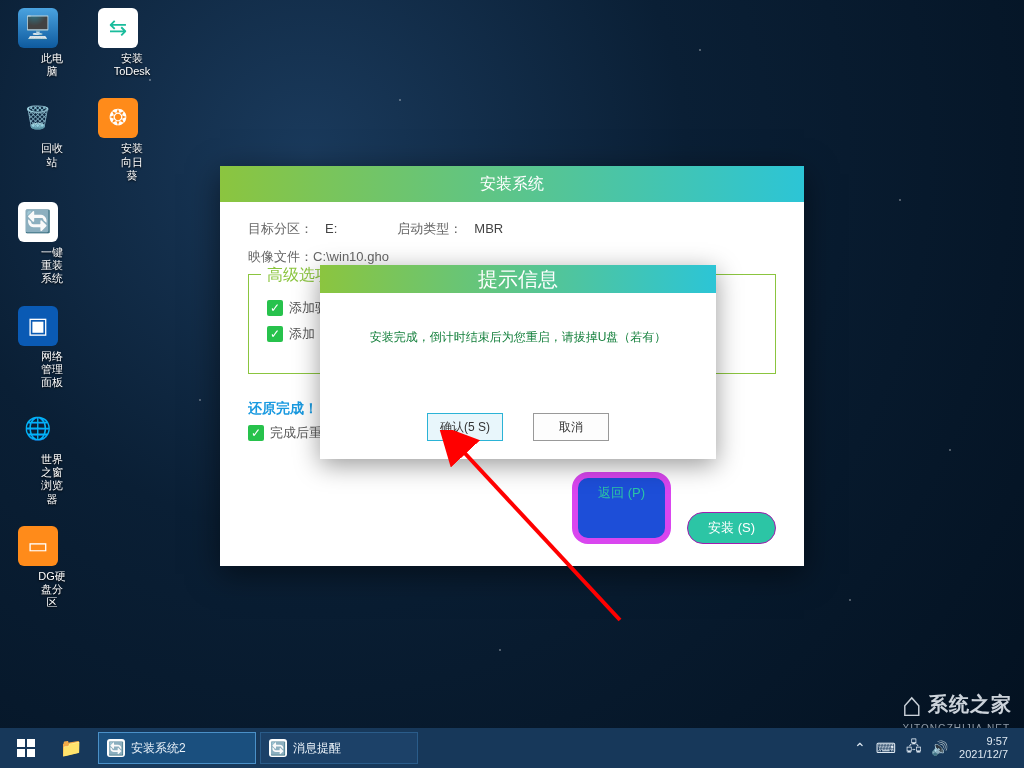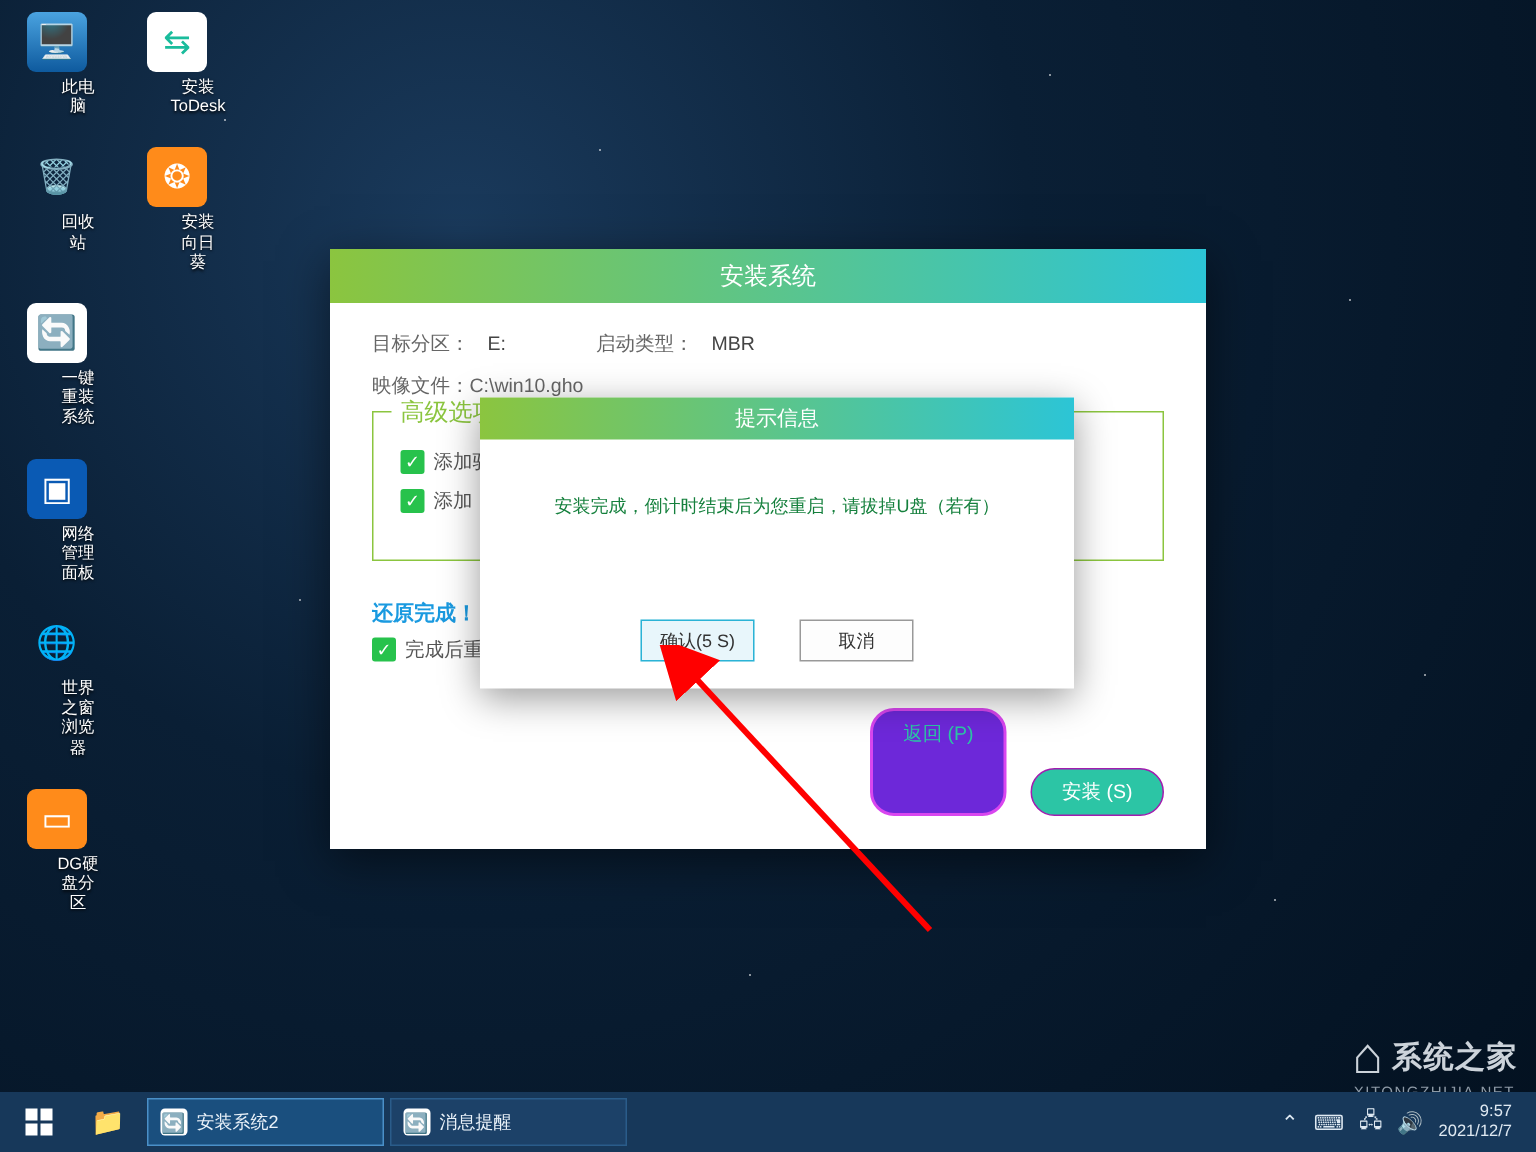--- a/index.html
+++ b/index.html
@@ -51,29 +51,29 @@
 .info-row { display:flex; gap:60px; margin-bottom:10px; }
 .info-row span.v { color:#444; margin-left:12px; }
 .adv-box { border:1px solid #8bc53f; padding:16px 18px 22px; margin-top:8px; position:relative; }
 .adv-title { position:absolute; top:-10px; left:12px; background:#fff; padding:0 6px; color:#8bc53f; font-size:16px; }
 .chk { display:flex; align-items:center; gap:6px; margin:8px 0; color:#555; }
 .chk .box { width:16px; height:16px; background:#27c24c; border-radius:2px; color:#fff; font-size:12px; display:flex; align-items:center; justify-content:center; }
 .restore-done { margin-top:26px; color:#1a9ae0; font-weight:bold; font-size:14px; }
 .chk-reboot { margin-top:6px; display:flex; align-items:center; gap:6px; color:#555; }
 .bottom-btns { position:absolute; right:28px; bottom:22px; display:flex; gap:16px; }
 .pill { border-radius:16px; padding:6px 20px; font-size:13px; cursor:pointer; }
-.pill.outline { border:2px solid #d946ef; color:#2cc5a5; background:#6d28d9; }
+.pill.outline { border:6px solid #d946ef; color:#2cc5a5; background:#1d4ed8; }
 .pill.solid { background:#2cc5a5; color:#fff; border:1px solid #a21caf;margin-top:40px; }
 
 
 .modal {
   position:absolute; left:320px; top:265px; width:396px; height:194px;
   background:#fff; box-shadow:0 6px 24px rgba(0,0,0,.4); z-index:10;
 }
-.modal-title { height:28px; background:linear-gradient(90deg,#8bc53f,#2cc5d6); color:#fff; font-size:14px; display:flex; align-items:center; justify-content:center; }
+.modal-title { height:28px; background:linear-gradient(90deg,#8bc53f,#2cc5d6); color:#fff; font-size:20px; display:flex; align-items:center; justify-content:center; }
 .modal-body { padding:36px 24px 0; text-align:center; color:#15803d; font-size:12px; }
 .modal-btns { position:absolute; bottom:18px; left:0; right:0; display:flex; justify-content:center; gap:30px; }
 .m-btn { width:76px; height:28px; border:1px solid #999; background:#fdfdfd; color:#333; font-size:12px; display:flex; align-items:center; justify-content:center; cursor:pointer; }
 .m-btn.primary { border:1px solid #2bb3d6; background:#e8f6fb; }
 
 
 .arrow { position:absolute; z-index:11; }
 
 
 .taskbar {

